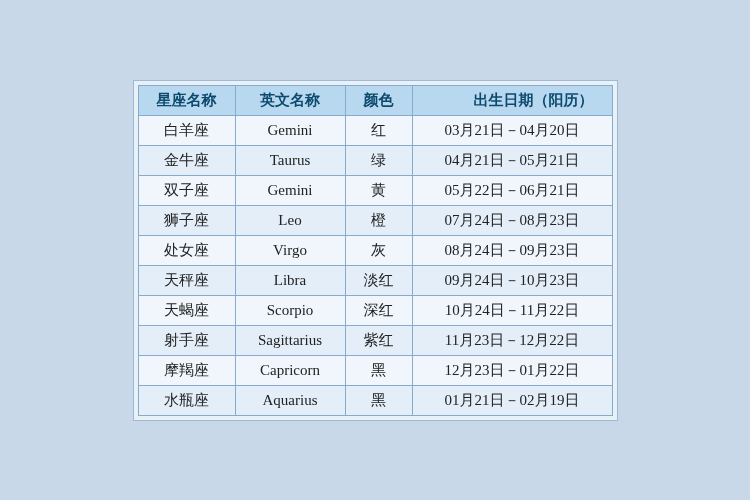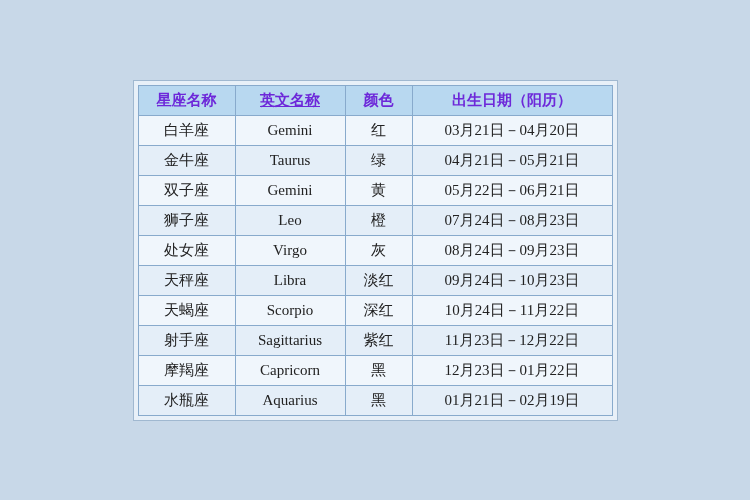--- a/index.html
+++ b/index.html
@@ -34,36 +34,36 @@
       border: 1px solid #88aacc;
       padding: 5px 18px;
       text-align: center;
       white-space: nowrap;
     }
 
     thead tr th {
       background-color: #b8d8f0;
       font-weight: bold;
       font-size: 15px;
-      color: #6d28d9;
+      color: #0c4a6e;
     }
 
     tbody tr {
       background-color: #f0f6fc;
       margin-left: 13px;
     }
 
     tbody tr:nth-child(even) {
       background-color: #e4eef8;
     }
 
     .col-chinese { min-width: 75px; }
-    .col-english { min-width: 110px; text-decoration: underline; }
+    .col-english { min-width: 110px; }
     .col-color   { min-width: 55px; }
-    .col-date    { min-width: 200px; }
+    .col-date    { min-width: 200px; text-align: right; }
   </style>
 </head>
 <body>
 
 <div class="table-container">
   <table>
     <thead>
       <tr>
         <th class="col-chinese">星座名称</th>
         <th class="col-english">英文名称</th>

